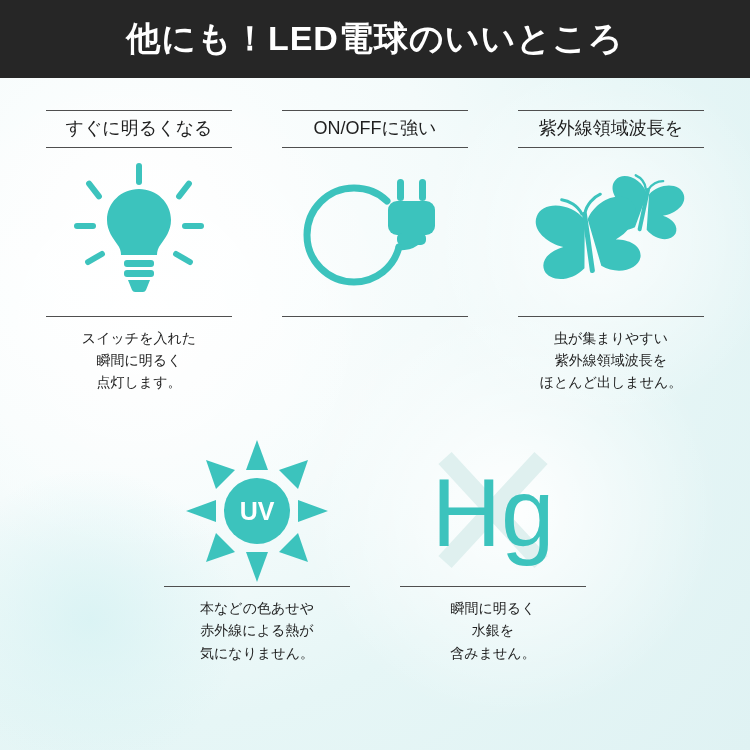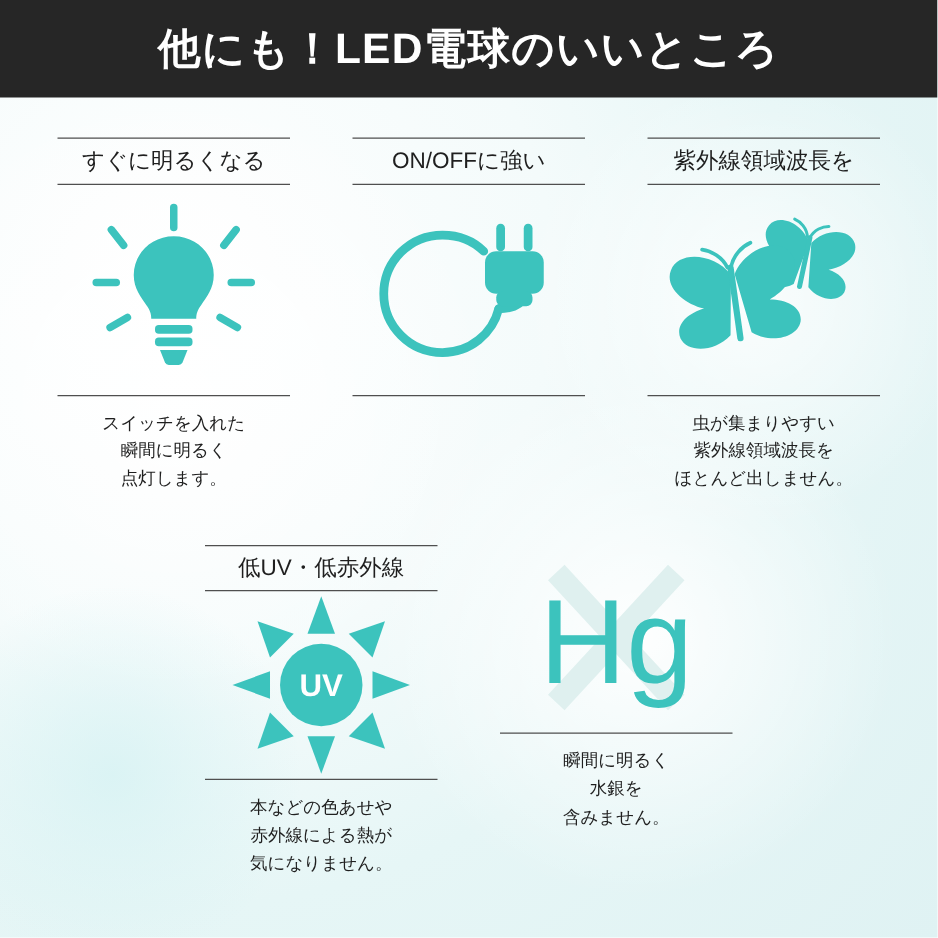--- a/index.html
+++ b/index.html
@@ -207,21 +207,20 @@
         <div class="card-desc">虫が集まりやすい
 紫外線領域波長を
 ほとんど出しません。</div>
       </div>
 
     </div>
 
     <div class="row row2">
 
       <div class="card">
-        <div class="card-title">低UV・低赤外線</div>
         <div class="card-icon">
           <svg width="150" height="150" viewBox="0 0 150 150" aria-hidden="true">
             <g fill="#3cc3bd">
 
               <g>
                 <polygon points="75,4 86,34 64,34"></polygon>
                 <polygon points="75,146 86,116 64,116"></polygon>
                 <polygon points="4,75 34,64 34,86"></polygon>
                 <polygon points="146,75 116,64 116,86"></polygon>
                 <polygon points="24,24 53,34 34,53"></polygon>

